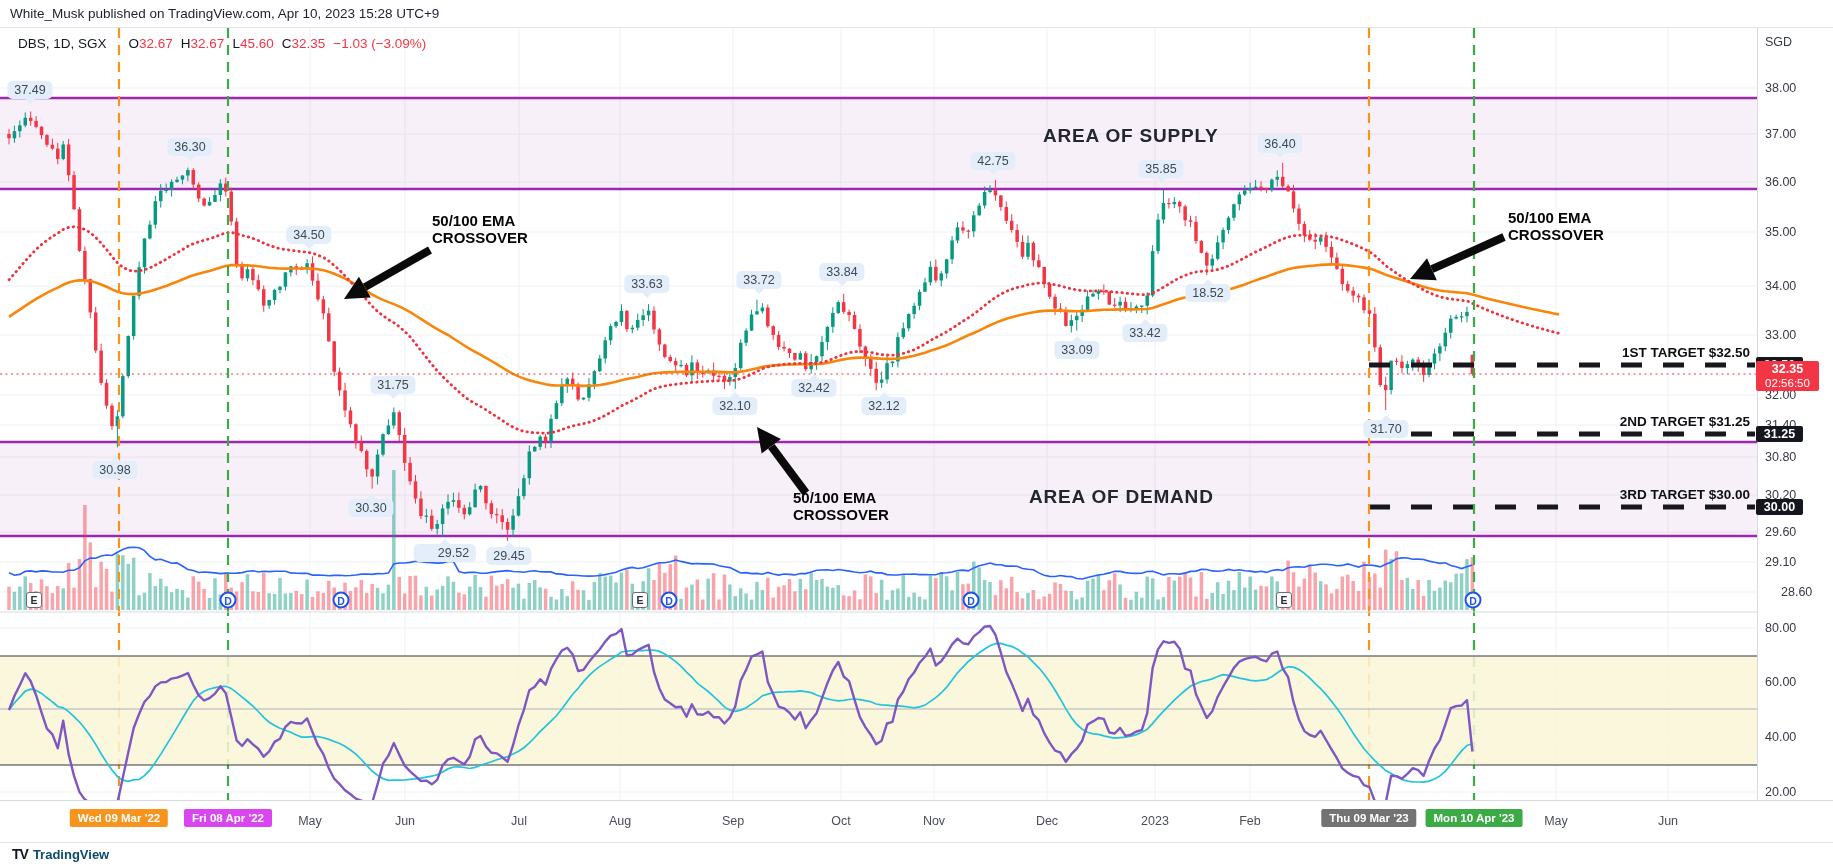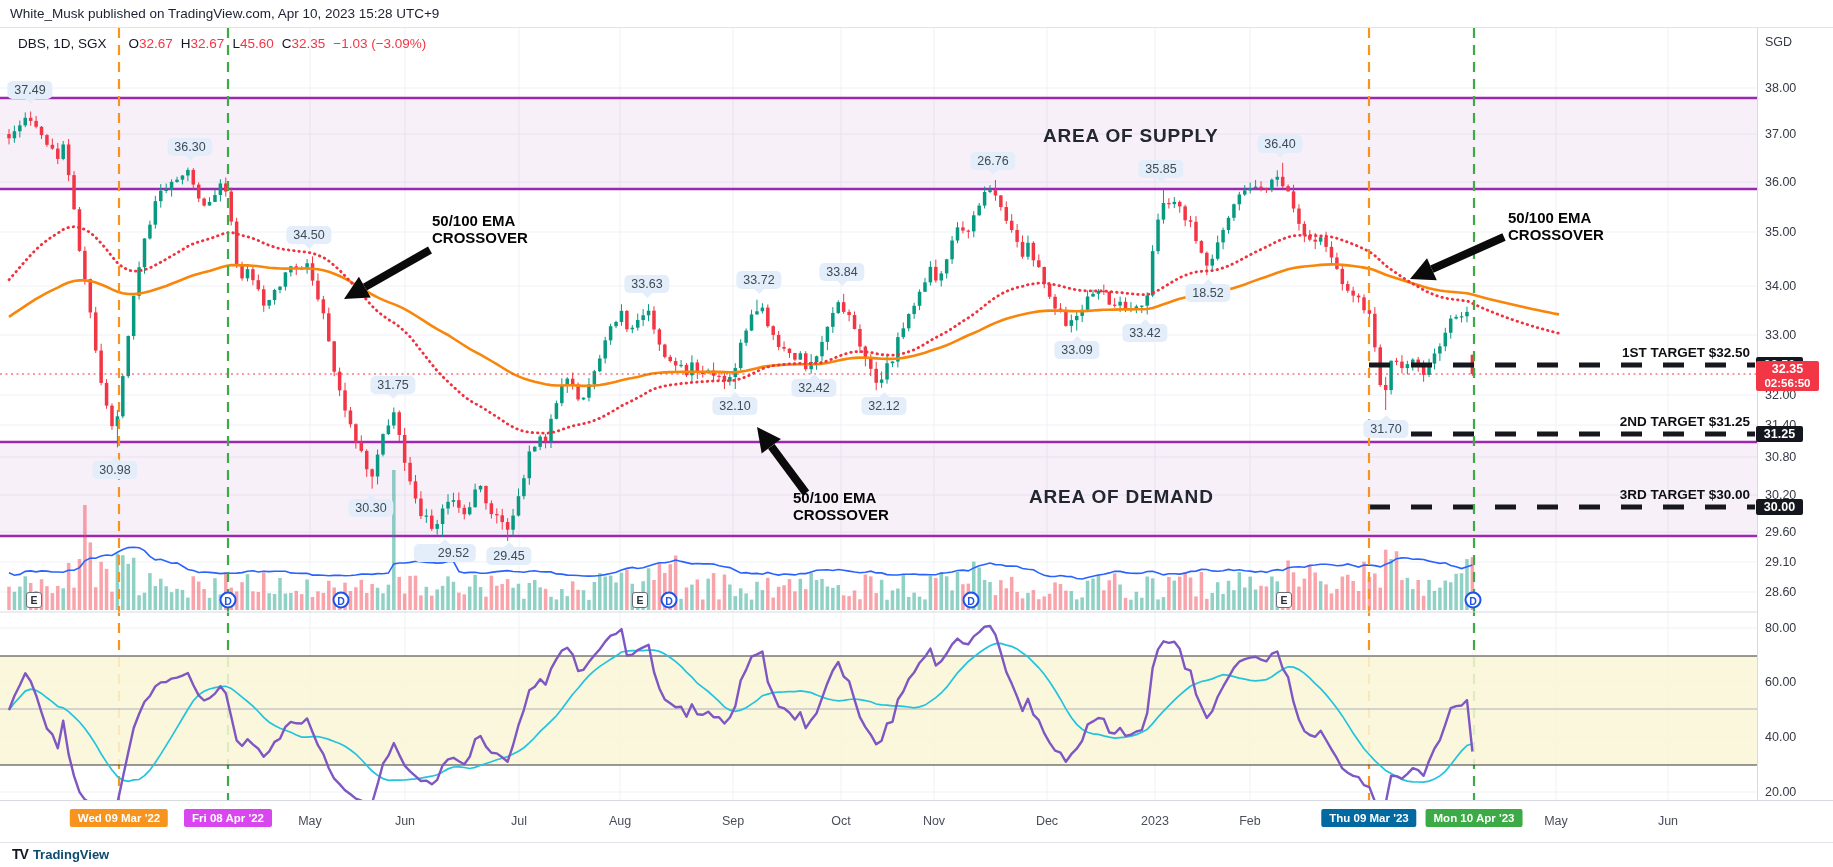--- a/index.html
+++ b/index.html
@@ -23,21 +23,21 @@
   .bub.below:after { bottom:100%; border-bottom-color:#e4eefb; }
   .mk { position:absolute; transform:translate(-50%,-50%); background:#fff; font-weight:bold; z-index:10;
         display:flex; align-items:center; justify-content:center; }
   .mk.E { width:16px; height:16px; border:1.5px solid #6a6d78; border-radius:3px; color:#2a2e39; font-size:10.5px; }
   .mk.D { width:17px; height:17px; border:2px solid #1e53e5; border-radius:50%; color:#1e53e5; font-size:10.5px; }
   .paxis { position:absolute; left:1757px; top:0; width:76px; height:843px; background:#fff; border-left:1px solid #d7dae0; z-index:20; }
   .paxis .tick { position:absolute; left:7px; transform:translateY(-50%); font-size:12.5px; color:#363a45; white-space:nowrap; }
   .ptag { position:absolute; left:-2px; width:47px; transform:translateY(-50%); background:#15171f; color:#fff;
           font-size:12.5px; font-weight:bold; text-align:center; padding:1px 0; border-radius:2px; z-index:22; }
   .ptag.red { width:63px; background:#f23645; line-height:14px; font-size:12.5px; }
-  .ptag.red .cd { font-weight:bold; font-size:11.5px; }
+  .ptag.red .cd { font-weight:normal; font-size:11.5px; }
   .taxis { position:absolute; left:0; top:800px; width:1833px; height:43px; background:#fff;
            border-top:1px solid #d7dae0; border-bottom:1px solid #e0e3eb; z-index:25; }
   .taxis .month { position:absolute; top:13px; transform:translateX(-50%); font-size:12.5px; color:#4a4e59; }
   .taxis .badge { position:absolute; top:8px; transform:translateX(-50%); color:#fff; font-size:11.5px; font-weight:bold;
                   padding:3px 8px; border-radius:2px; white-space:nowrap; }
   .footer { position:absolute; left:0; top:843px; width:1833px; height:24px; background:#fff; z-index:25; }
   .tv-logo { position:absolute; left:12px; top:3px; display:flex; align-items:center; color:#1c2030; }
   .tv-mark { font-weight:900; font-size:14px; letter-spacing:-1px; margin-right:5px; color:#131722; }
   .tv-word { font-size:13px; font-weight:700; color:#0c4a6e; }
 </style>
@@ -959,21 +959,21 @@
       <div class="bub below" style="left: 115px; top: 470px;">30.98</div>
       <div class="bub below" style="left: 371px; top: 508px;">30.30</div>
       <div class="bub below" style="left: 445px; top: 553px; padding-left: 24px;">29.52</div>
       <div class="bub below" style="left: 509px; top: 556px;">29.45</div>
       <div class="bub above" style="left: 647px; top: 284px;">33.63</div>
       <div class="bub below" style="left: 735px; top: 406px;">32.10</div>
       <div class="bub above" style="left: 759px; top: 280px;">33.72</div>
       <div class="bub below" style="left: 814px; top: 388px;">32.42</div>
       <div class="bub above" style="left: 842px; top: 272px;">33.84</div>
       <div class="bub below" style="left: 884px; top: 406px;">32.12</div>
-      <div class="bub above" style="left: 993px; top: 161px;">26.76</div>
+      <div class="bub above" style="left: 993px; top: 161px;">42.75</div>
       <div class="bub below" style="left: 1077px; top: 350px;">33.09</div>
       <div class="bub above" style="left: 1161px; top: 169px;">35.85</div>
       <div class="bub below" style="left: 1145px; top: 333px;">33.42</div>
       <div class="bub below" style="left: 1208px; top: 293px;">18.52</div>
       <div class="bub above" style="left: 1280px; top: 144px;">36.40</div>
       <div class="bub below" style="left: 1386px; top: 429px;">31.70</div>
       <div class="mk E" style="left: 34px; top: 600px;">E</div>
       <div class="mk D" style="left: 228px; top: 600px;">D</div>
       <div class="mk D" style="left: 341px; top: 600px;">D</div>
       <div class="mk E" style="left: 640px; top: 600px;">E</div>
@@ -991,21 +991,21 @@
         <div class="tick" style="top: 182px;">36.00</div>
         <div class="tick" style="top: 232px;">35.00</div>
         <div class="tick" style="top: 286px;">34.00</div>
         <div class="tick" style="top: 335px;">33.00</div>
         <div class="tick" style="top: 395px;">32.00</div>
         <div class="tick" style="top: 425px;">31.40</div>
         <div class="tick" style="top: 457px;">30.80</div>
         <div class="tick" style="top: 495px;">30.20</div>
         <div class="tick" style="top: 532px;">29.60</div>
         <div class="tick" style="top: 562px;">29.10</div>
-        <div class="tick" style="top: 592px;">28.60</div>
+        <div class="tick" style="top: 592px; margin-left: 16px;">28.60</div>
         <div class="tick" style="top: 628px;">80.00</div>
         <div class="tick" style="top: 682px;">60.00</div>
         <div class="tick" style="top: 737px;">40.00</div>
         <div class="tick" style="top: 792px;">20.00</div>
       </div>
     <div id="ptags">
         <div class="ptag" style="top: 365px;">32.50</div>
         <div class="ptag" style="top: 434px;">31.25</div>
         <div class="ptag" style="top: 507px;">30.00</div>
         <div class="ptag red" style="top: 376px;">
@@ -1026,21 +1026,21 @@
         <div class="month" style="left: 934px;">Nov</div>
         <div class="month" style="left: 1047px;">Dec</div>
         <div class="month" style="left: 1155px;">2023</div>
         <div class="month" style="left: 1250px;">Feb</div>
         <div class="month" style="left: 1556px;">May</div>
         <div class="month" style="left: 1668px;">Jun</div>
       </div>
     <div id="datebadges">
         <div class="badge" style="left: 119px; background: rgb(247, 148, 30);">Wed 09 Mar '22</div>
         <div class="badge" style="left: 228px; background: #d946ef;">Fri 08 Apr '22</div>
-        <div class="badge" style="left: 1369px; background: #0369a1;">Thu 09 Mar '23</div>
+        <div class="badge" style="left: 1369px; background: #737373;">Thu 09 Mar '23</div>
         <div class="badge" style="left: 1474px; background: rgb(60, 171, 70);">Mon 10 Apr '23</div>
       </div>
   </div>
 
   <div class="footer">
     <div class="tv-logo">
       <span class="tv-mark">TV</span>
       <span class="tv-word">TradingView</span>
     </div>
   </div>

